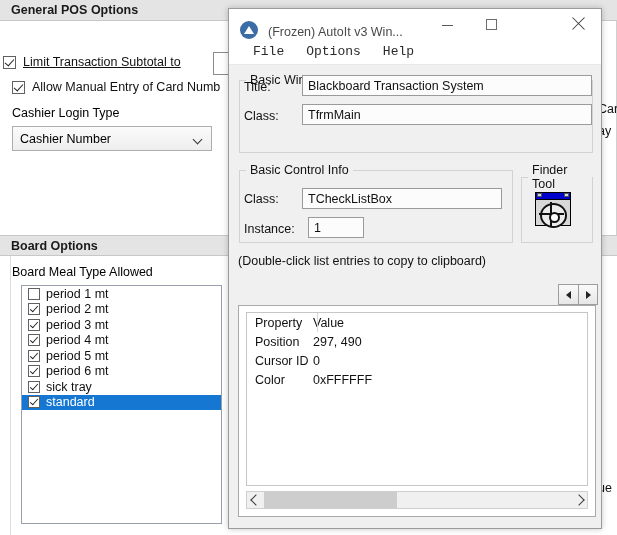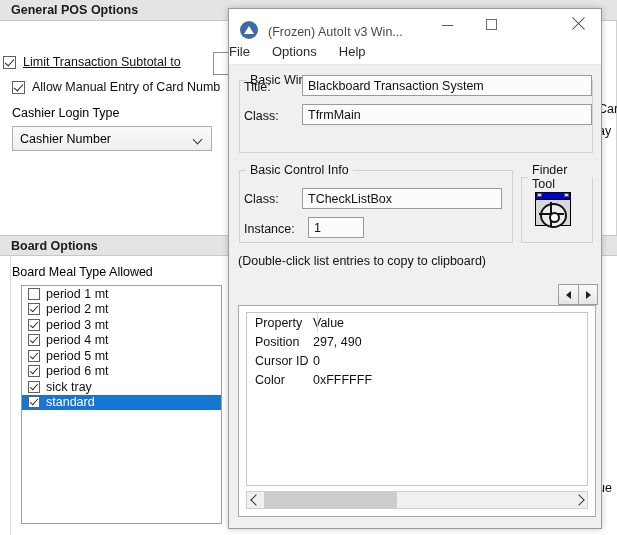--- a/index.html
+++ b/index.html
@@ -255,22 +255,23 @@
     width: 17px; height: 1px; background: #3c3c3c;
   }
   #btn-close .g::before { transform: rotate(45deg); }
   #btn-close .g::after  { transform: rotate(-45deg); }
 
   #menubar {
     height: 25px;
     background: #ffffff;
     display: flex;
     align-items: center;
-    padding-left: 0;
+    padding-left: 24px;
     border-bottom: 1px solid #e8e8e8;
+    font-family: Liberation Mono, monospace;
   }
   .menu-item {
     font-size: 13px;
     color: #2a2a2a;
     margin-right: 22px;
   }
 
   #dlg-body {
     position: relative;
     background: #f0f0f0;

